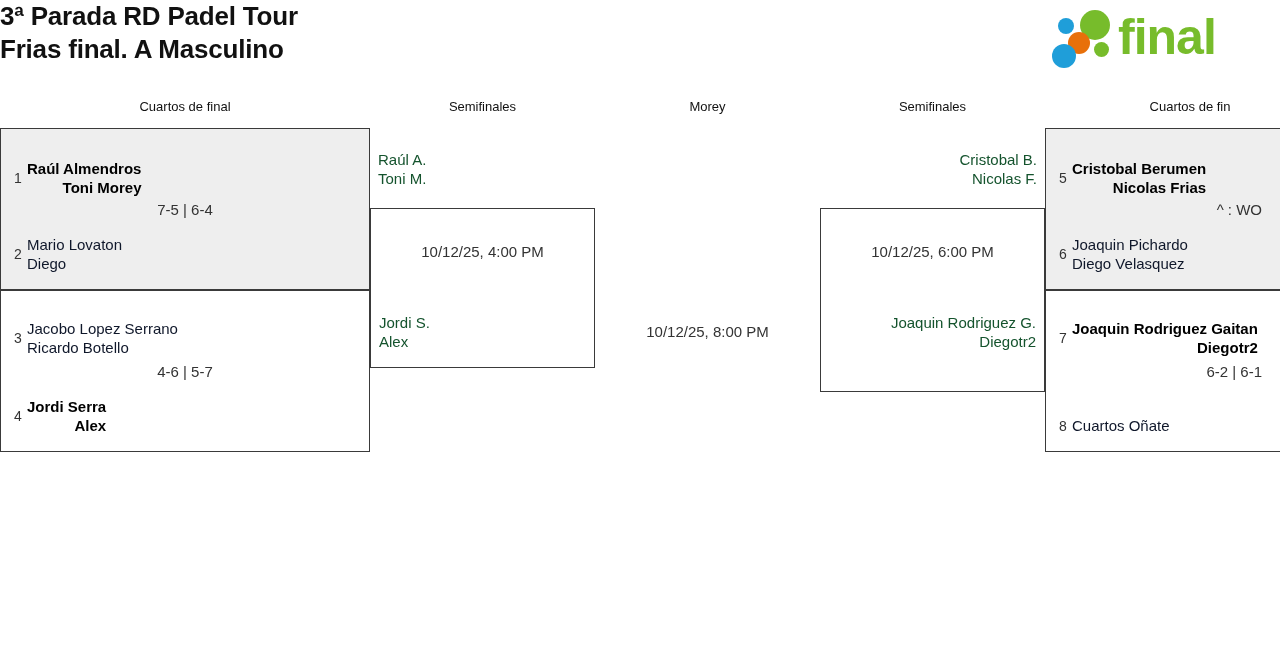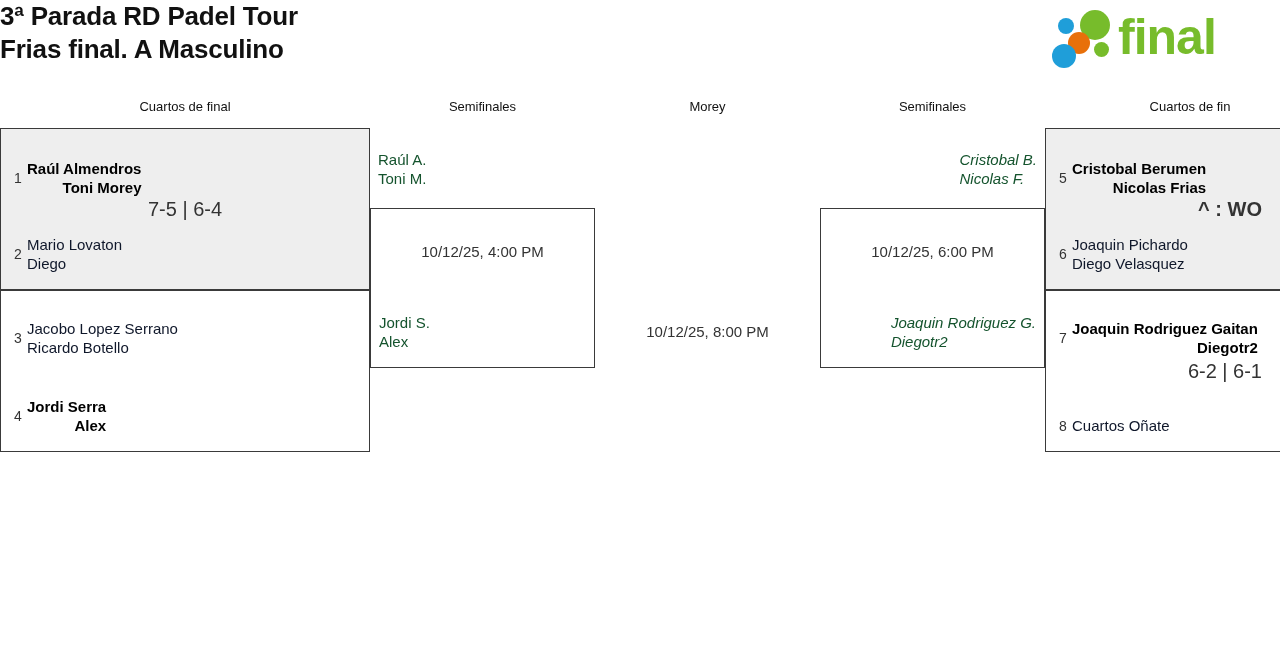--- a/index.html
+++ b/index.html
@@ -83,21 +83,21 @@
   }
   .names {
     font-size: 15px;
     line-height: 19px;
     color: #0f172a;
   }
   .names.win { font-weight: 700; color: #000000; text-align: right; }
 
   .score {
     position: absolute;
-    font-size: 20px;
+    font-size: 15px;
     line-height: 19px;
     color: #333333;
   }
   .score.center { text-align: center; }
   .score.right  { text-align: right; }
 
   .stamp {
     position: absolute;
     font-size: 15px;
     line-height: 19px;
@@ -107,21 +107,21 @@
   }
 
   
   .float-team {
     position: absolute;
     font-size: 15px;
     line-height: 19px;
     color: #14532d;
     white-space: nowrap;
   }
-  .float-team.right { text-align: left; font-style: italic; }
+  .float-team.right { text-align: right; }
 </style>
 </head>
 <body>
 
 <div id="root">
 
   <div class="title-block">
     <div class="title-line">3ª Parada RD Padel Tour</div>
     <div class="title-line">Frias final. A Masculino</div>
   </div>
@@ -162,20 +162,21 @@
   </div>
 
   <div class="match" style="left:0px; top:290px; width:370px; height:162px;">
     <div class="team left" style="top:28px;">
       <span class="seed">3</span>
       <span class="names">
         <span>Jacobo Lopez Serrano</span><br>
         <span>Ricardo Botello</span>
       </span>
     </div>
+    <div class="score center" style="left:0; right:0; top:71px;">4-6 | 5-7</div>
     <div class="team left" style="top:106px;">
       <span class="seed">4</span>
       <span class="names win">
         <span>Jordi Serra</span><br>
         <span>Alex</span>
       </span>
     </div>
   </div>
 
   <div class="float-team" style="left:378px; top:150px;">
@@ -191,37 +192,37 @@
     </div>
   </div>
 
   <div class="stamp" style="left:595px; width:225px; top:322px;">10/12/25, 8:00 PM</div>
 
   <div class="float-team right" style="right:243px; top:150px;">
     <span>Cristobal B.</span><br>
     <span>Nicolas F.</span>
   </div>
 
-  <div class="match" style="left:820px; top:208px; width:225px; height:160px;">
+  <div class="match" style="left:820px; top:208px; width:225px; height:184px;">
     <div class="stamp" style="left:0; right:0; top:33px;">10/12/25, 6:00 PM</div>
     <div class="float-team right" style="right:8px; top:104px;">
       <span>Joaquin Rodriguez G.</span><br>
       <span>Diegotr2</span>
     </div>
   </div>
 
   <div class="match shaded" style="left:1045px; top:128px; width:290px; height:162px;">
     <div class="team left" style="top:30px;">
       <span class="seed">5</span>
       <span class="names win">
         <span>Cristobal Berumen</span><br>
         <span>Nicolas Frias</span>
       </span>
     </div>
-    <div class="score right" style="left:0; width:216px; top:71px;font-weight:bold;">^ : WO</div>
+    <div class="score right" style="left:0; width:216px; top:71px;">^ : WO</div>
     <div class="team left" style="top:106px;">
       <span class="seed">6</span>
       <span class="names">
         <span>Joaquin Pichardo</span><br>
         <span>Diego Velasquez</span>
       </span>
     </div>
   </div>
 
   <div class="match" style="left:1045px; top:290px; width:290px; height:162px;">

